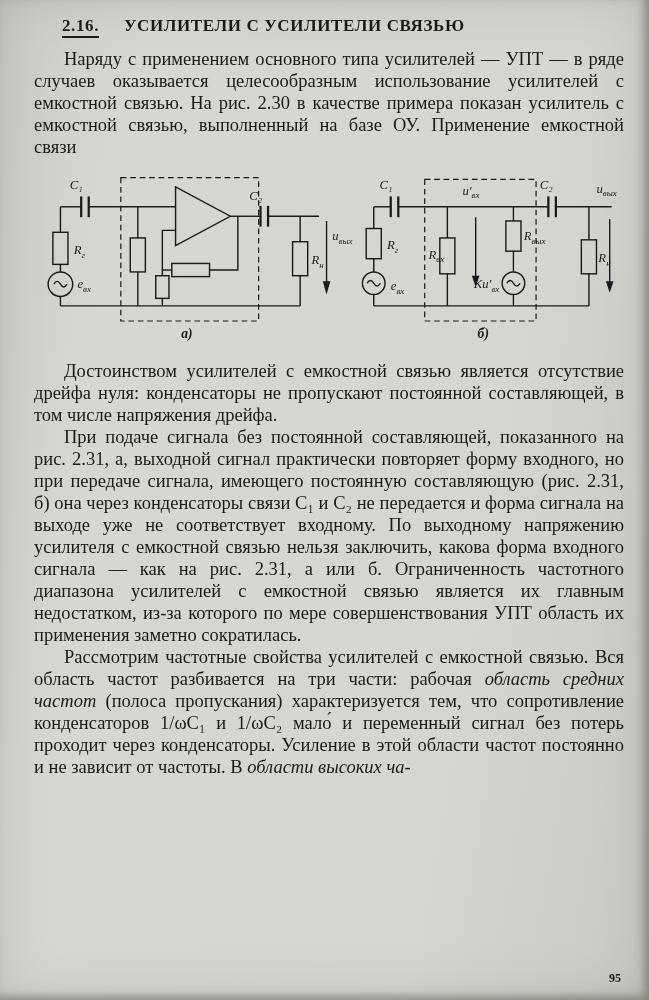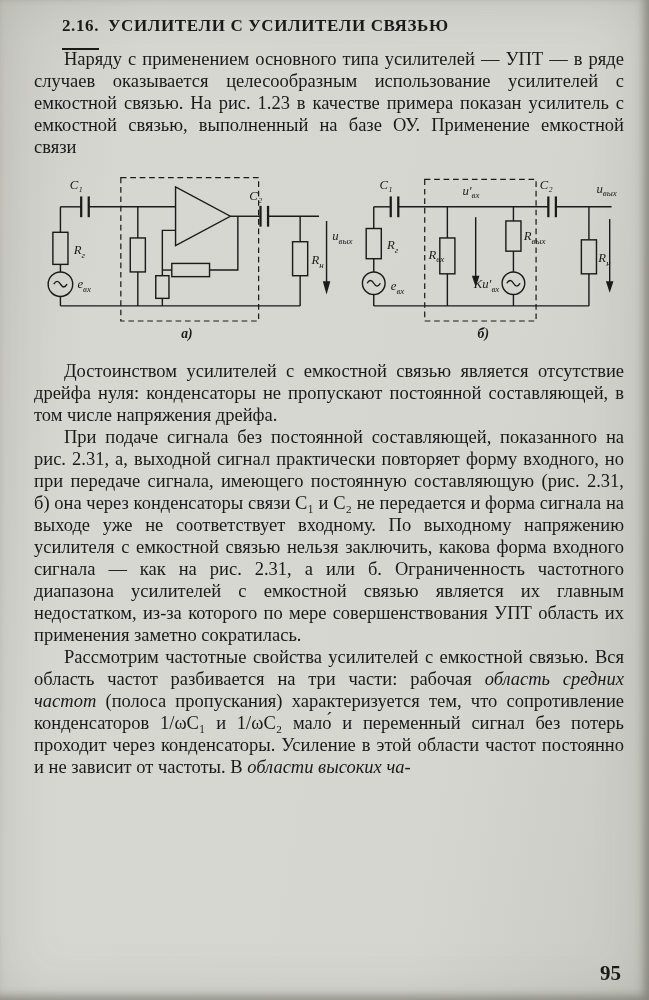--- a/index.html
+++ b/index.html
@@ -14,21 +14,21 @@
     overflow: hidden;
   }
   .content { position: absolute; left: 34px; right: 25px; top: 0; }
   .heading {
     margin: 16px 0 0 28px;
     font-size: 17px;
     font-weight: bold;
     letter-spacing: .6px;
     white-space: nowrap;
   }
-  .heading .num { border-bottom: 2px solid #1a1a1a; padding-bottom: 13px; margin-right: 9px; }
+  .heading .num { border-bottom: 2px solid #1a1a1a; padding-bottom: 1px; margin-right: 25px; }
   .body-text {
     font-size: 18.5px;
     line-height: 22px;
     text-align: justify;
   }
   p { margin: 0; }
   .indent { text-indent: 30px; }
   .first-para { margin-top: 12px; }
   .after-figure { margin-top: 16px; }
   .ital { font-style: italic; }
@@ -37,21 +37,21 @@
   .caption {
     margin-top: 10px;
     font-size: 15.5px;
     line-height: 19px;
     letter-spacing: .2px;
   }
   .page-number {
     position: absolute;
     right: 28px;
     bottom: 14px;
-    font-size: 21px;
+    font-size: 12px;
     font-weight: bold;
   }
   
   .wire { stroke: #1a1a1a; stroke-width: 1.5; fill: none; }
   .plate { stroke: #1a1a1a; stroke-width: 2.4; fill: none; }
   .boxr { stroke: #1a1a1a; stroke-width: 1.5; fill: none; }
   .dashedbox { stroke: #1a1a1a; stroke-width: 1.3; fill: none; stroke-dasharray: 6 4; }
   .ahead { fill: #1a1a1a; stroke: none; }
   .lbl { font-family: "Liberation Serif", serif; font-style: italic; font-size: 13.5px; fill: #1a1a1a; }
   .lbl .sub { font-size: 9.5px; }
@@ -61,21 +61,21 @@
 <body>
 
 <div class="page">
   <div class="content">
 
     <div class="heading">
       <span class="num">2.16.</span><span>УСИЛИТЕЛИ С УСИЛИТЕЛИ СВЯЗЬЮ</span>
     </div>
 
     <div class="body-text">
-      <p class="indent first-para">Наряду с применением основного типа усилителей — УПТ — в ряде случаев оказывается целесообразным использование усилителей с емкостной связью. На рис. 1.23 в качестве примера показан усилитель с емкостной связью, выполненный на базе ОУ. Применение емкостной связи</p>
+      <p class="indent first-para">Наряду с применением основного типа усилителей — УПТ — в ряде случаев оказывается целесообразным использование усилителей с емкостной связью. На рис. 2.30 в качестве примера показан усилитель с емкостной связью, выполненный на базе ОУ. Применение емкостной связи</p>
     </div>
 
     <figure>
       <svg width="604" height="180" viewBox="0 0 640 190">
 
         <g>
 
           <rect class="dashedbox" x="92" y="14" width="146" height="152"></rect>
 
           <polyline class="wire" points="28,45 50,45"></polyline>

